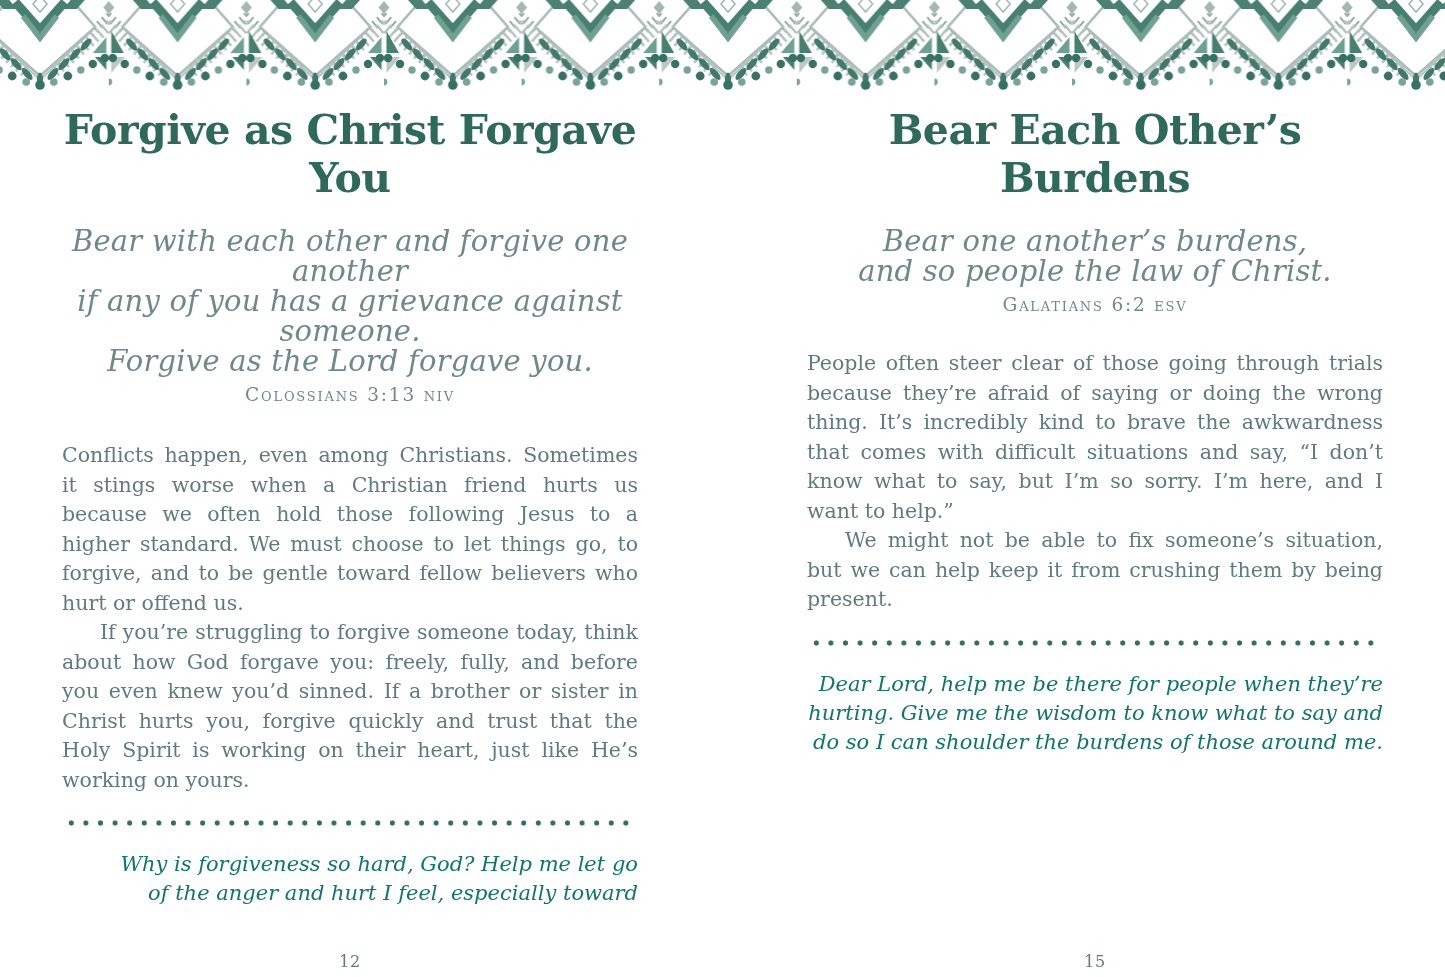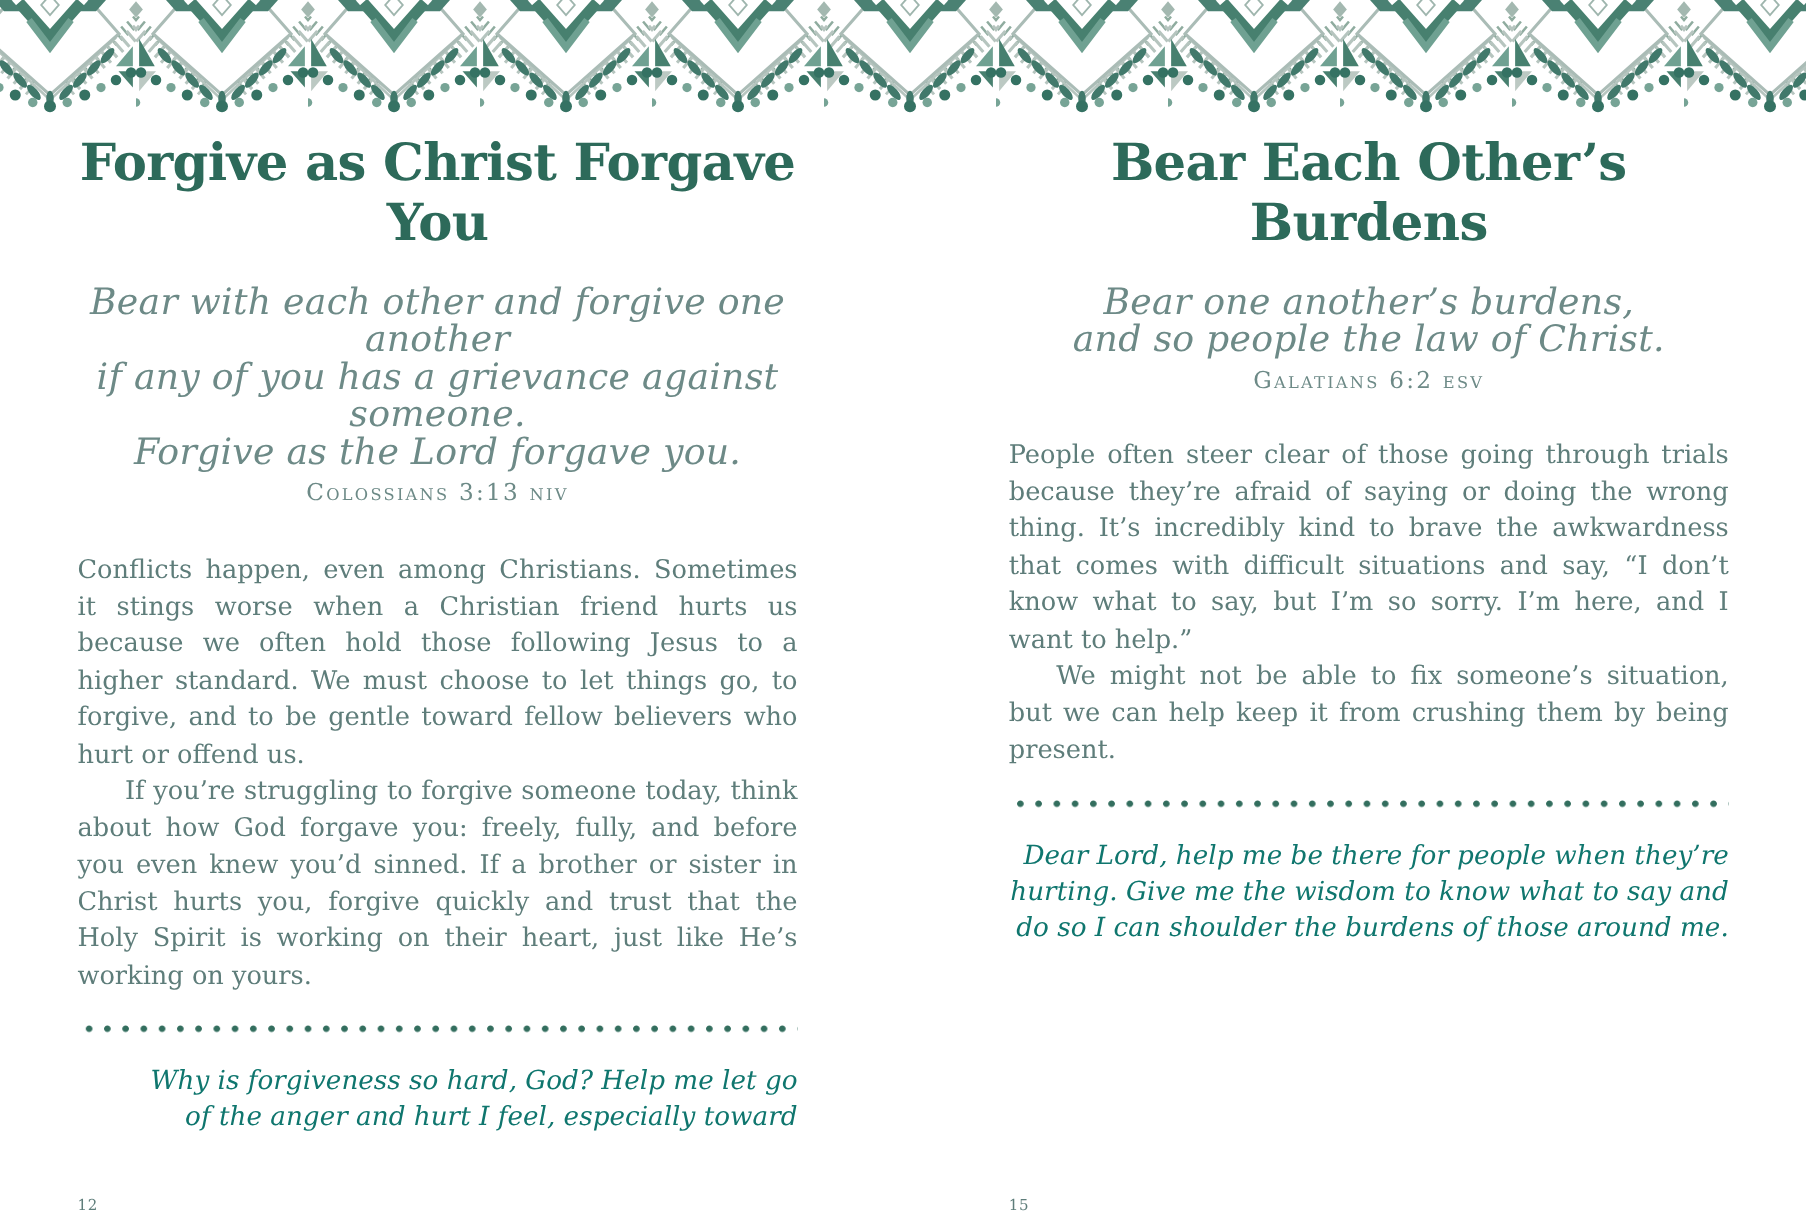--- a/index.html
+++ b/index.html
@@ -18,22 +18,22 @@
   .body-text{margin-top:36px;}
   .page.right .body-text{margin-top:34px;}
   .body-text p{margin:0;font-size:20.5px;line-height:29.5px;text-align:justify;
                color:#5e7d7a;}
   .body-text p + p{text-indent:38px;}
   .divider{margin-top:25px;height:6px;width:100%;
            background-image:radial-gradient(circle,#336e5e 2.3px,rgba(0,0,0,0) 2.9px);
            background-size:14.6px 6px;background-repeat:repeat-x;background-position:2px 50%;}
   .prayer{margin-top:24px;text-align:right;font-style:italic;font-size:21px;
           line-height:29px;color:#0f766e;}
-  .page-number{position:absolute;bottom:6px;left:0;right:0;
-               font-size:12px;color:#5e7d7a;letter-spacing:0.5px;}
+  .page-number{position:absolute;bottom:6px;left:0;right:0;text-align:center;
+               font-size:16px;color:#5e7d7a;letter-spacing:0.5px;}
 </style>
 </head>
 <body>
 
 <div class="spread">
 
   <svg class="border-strip" width="1445" height="92" viewBox="0 0 1445 92" xmlns="http://www.w3.org/2000/svg">
     <defs>
       <g id="kite">
         <polygon points="-2.5,53 -2.5,37 -16,53" fill="#6fa192"></polygon>

